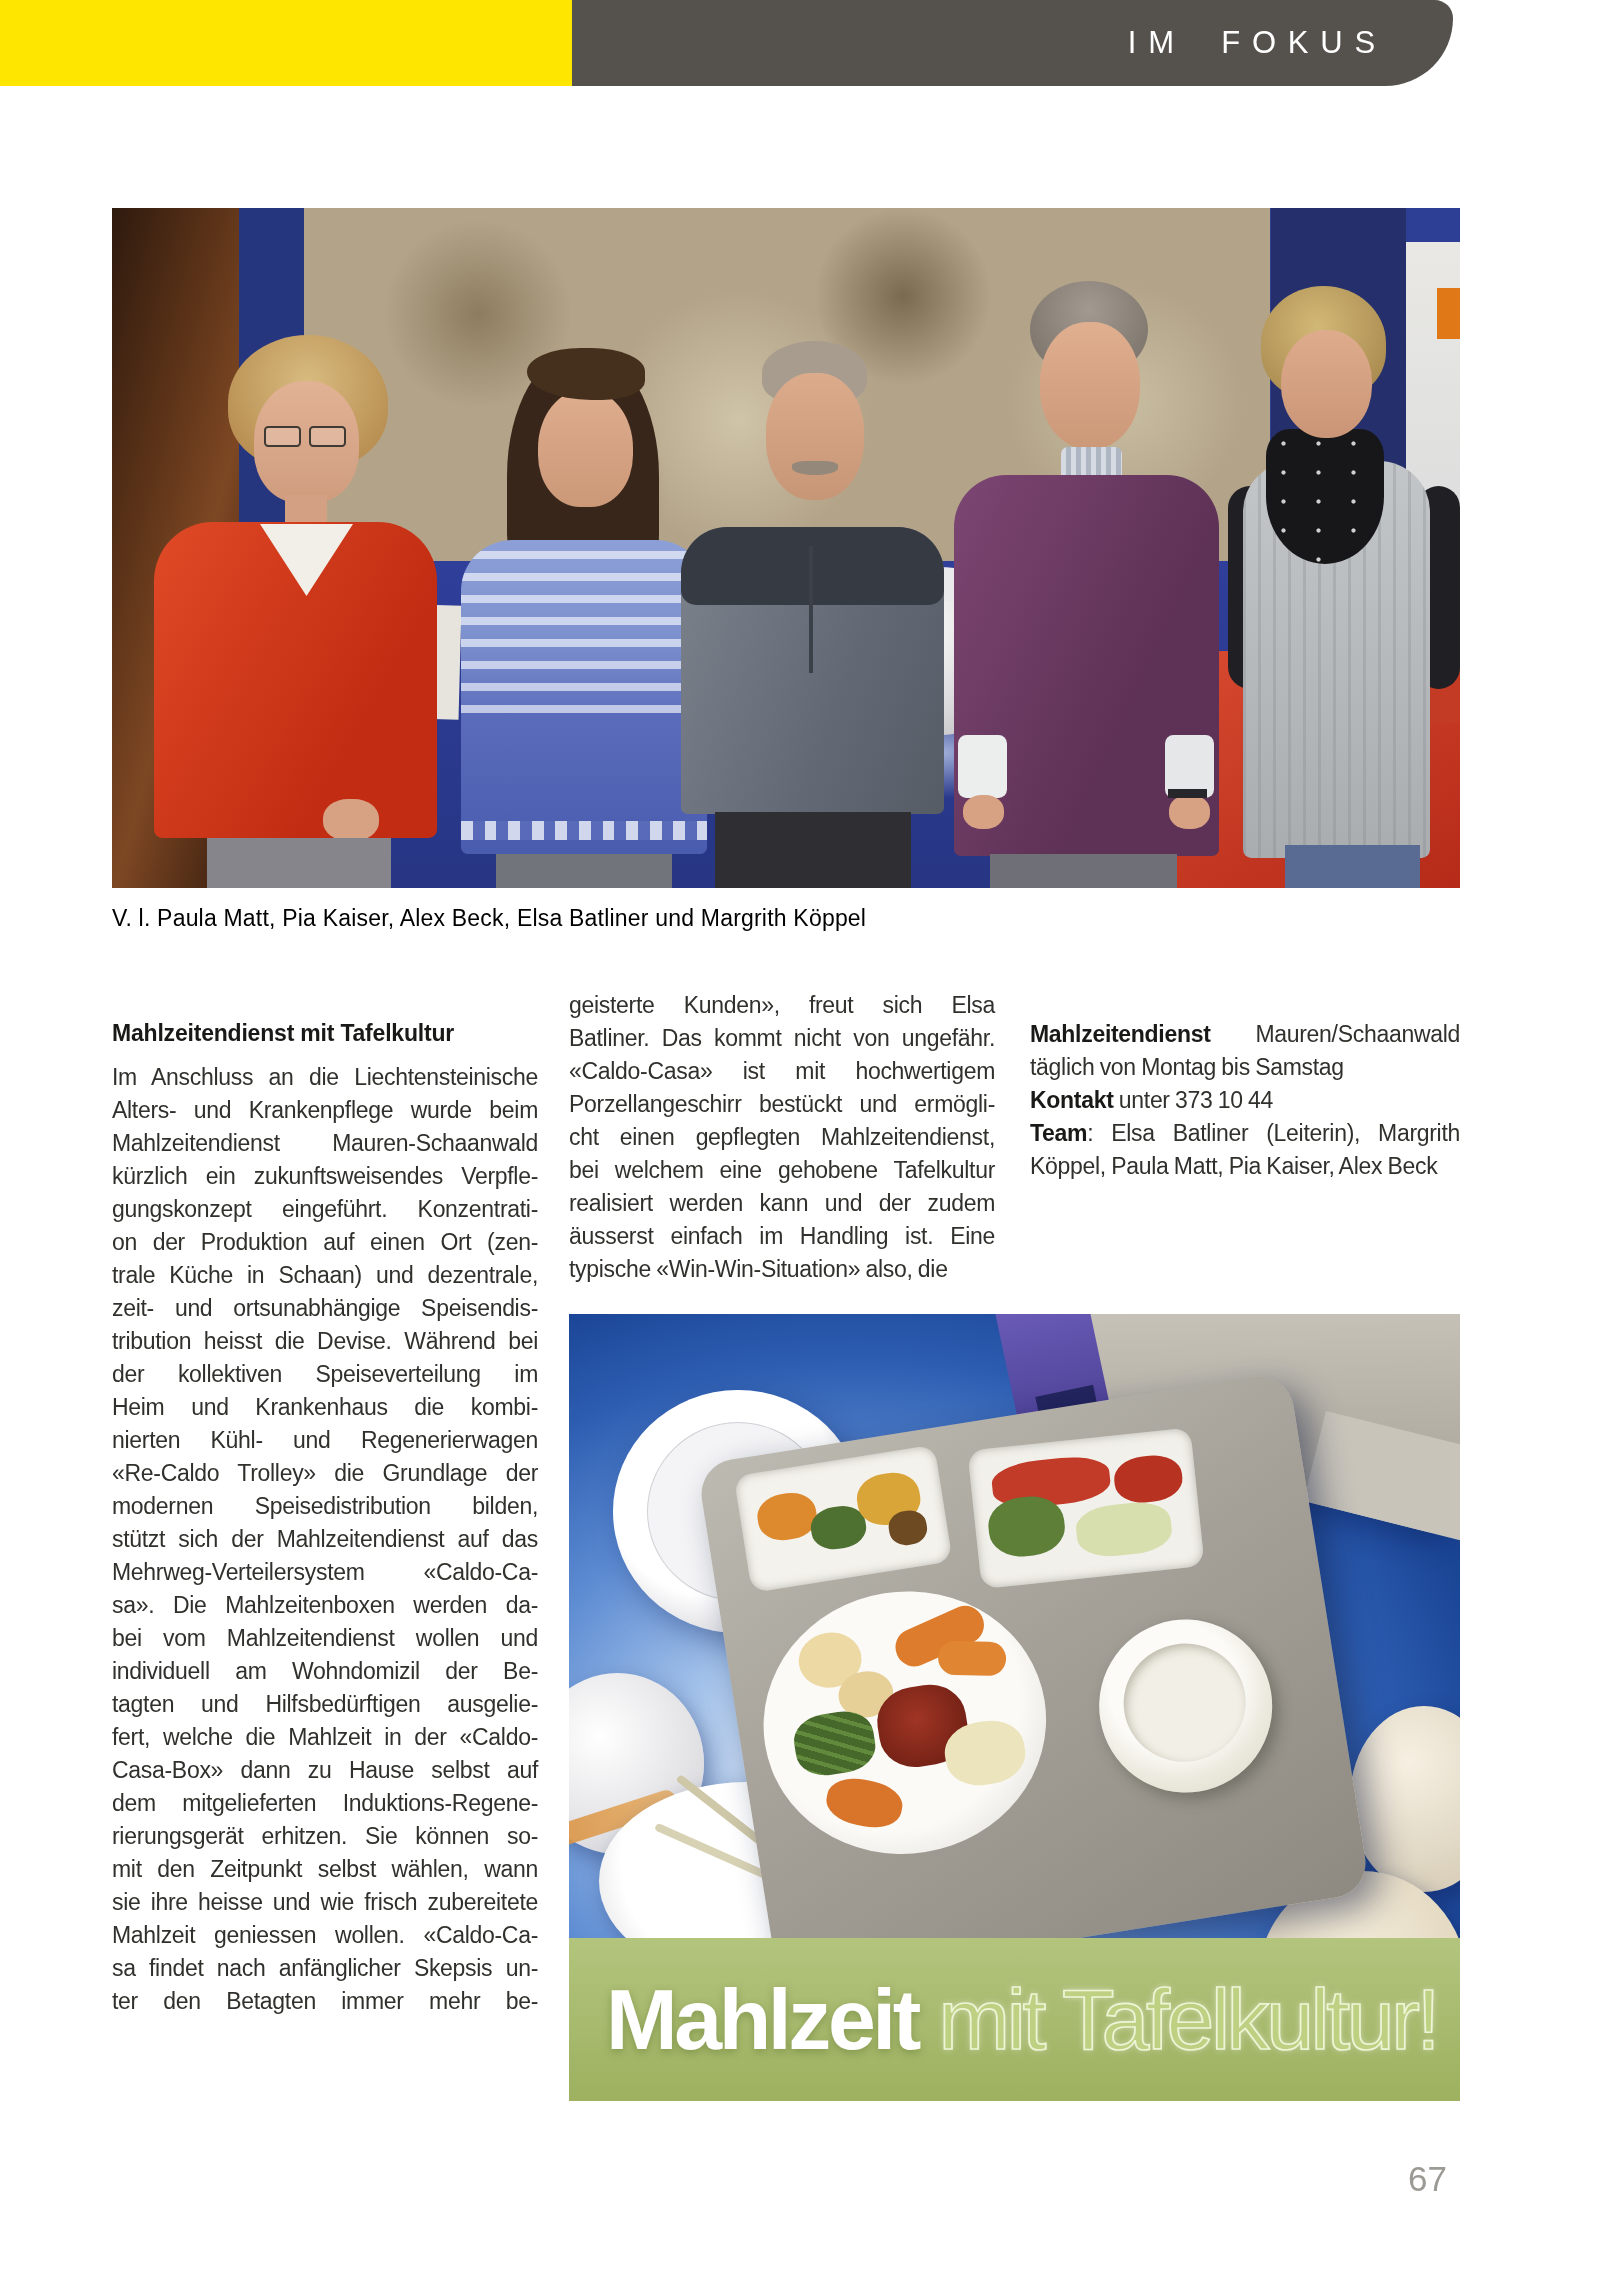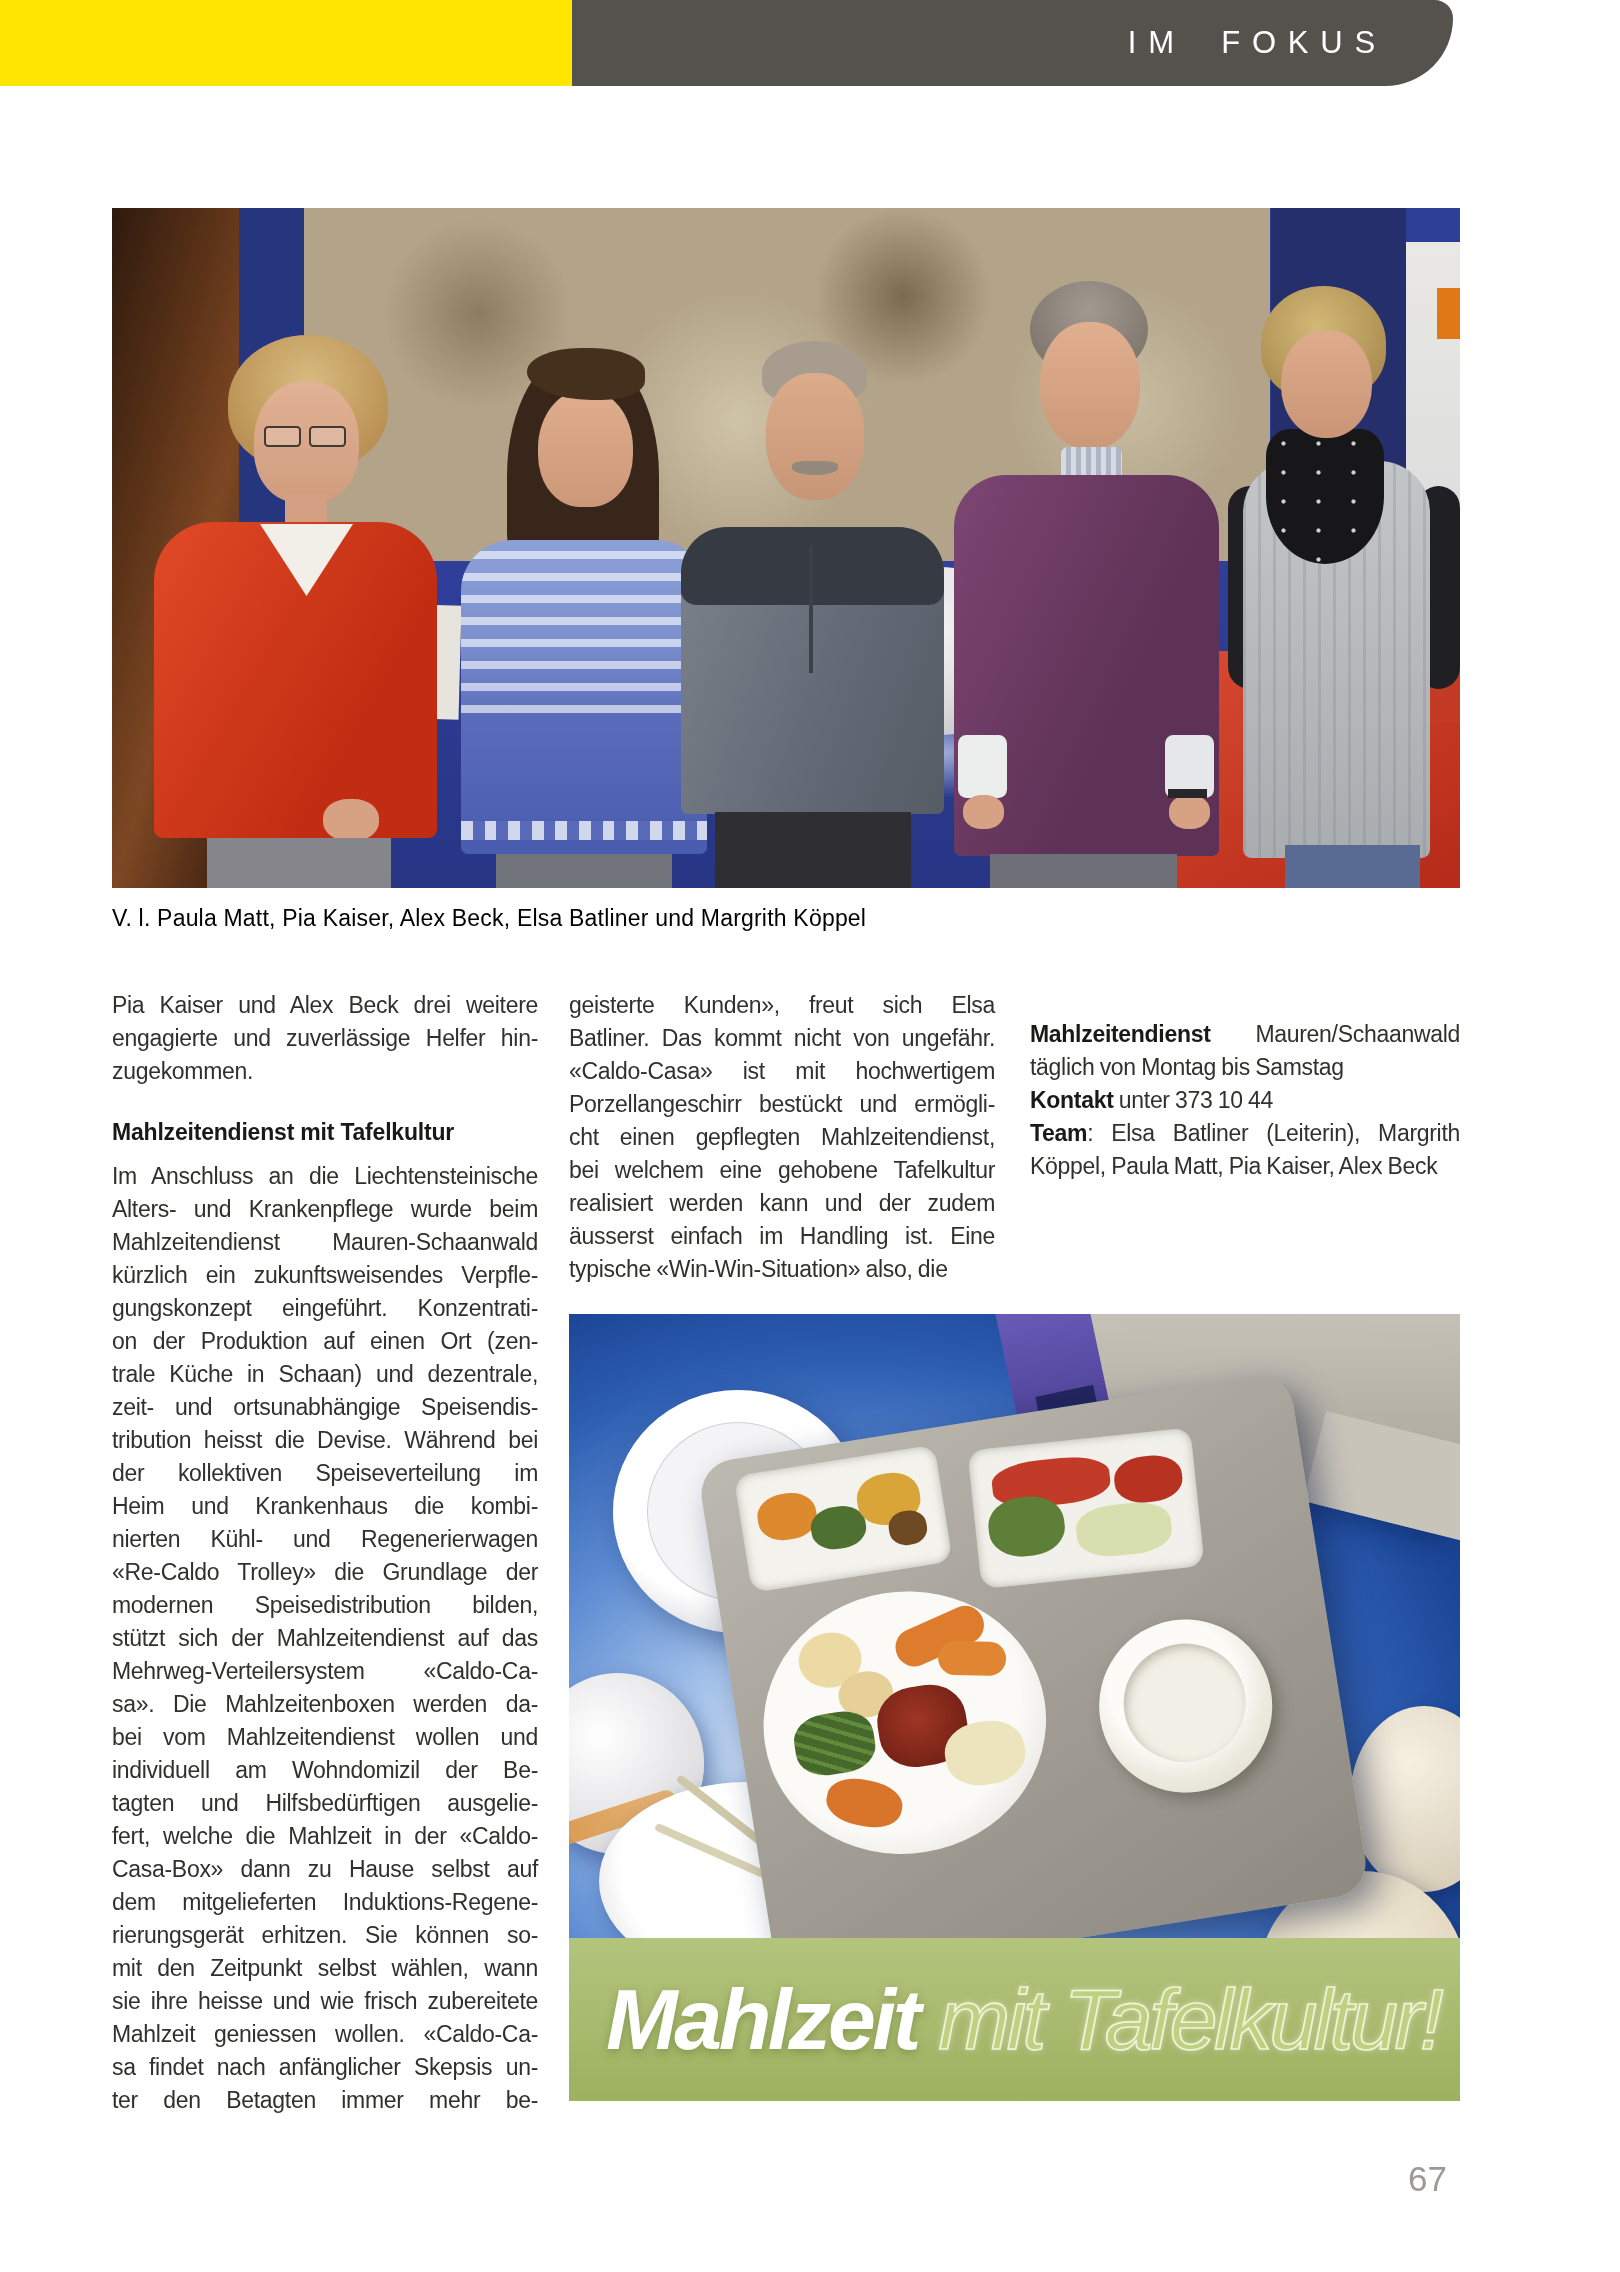--- a/index.html
+++ b/index.html
@@ -26,21 +26,21 @@
   .col-heading{font-weight:bold;color:#191917;margin:28px 0 11px 0;font-size:23px;letter-spacing:-0.2px;}
   .para.gap{margin-top:29px;}
   .b{font-weight:bold;color:#191917;}
 
   
   .photo2{position:absolute;left:569px;top:1314px;width:891px;height:787px;overflow:hidden;}
   .p2bg{position:absolute;left:0;top:0;width:100%;height:100%;
         background:radial-gradient(ellipse 776px 608px at 32% 58%, #ecf3fc 0%, #aac7ec 22%, #5c8bd2 46%, #2c5cb0 68%, #1a4494 85%, #123a80 100%);}
   .greenband{position:absolute;left:0;top:624px;width:891px;height:163px;
         background:linear-gradient(#b3c47d,#9db160);}
-  .banner{position:absolute;left:37px;top:22px;font-size:86px;line-height:118px;letter-spacing:-3.4px;white-space:nowrap;font-style:italic;}
+  .banner{position:absolute;left:37px;top:22px;font-size:86px;line-height:118px;letter-spacing:-3.4px;white-space:nowrap;}
   .banner .w1{font-weight:bold;color:#ffffff;text-shadow:0 2.5px 8.4px rgba(70,90,25,.35);}
   .banner .w2{font-weight:normal;color:#bed183;-webkit-text-stroke:1.7px #eef5d6;
         text-shadow:0 0 7.6px rgba(255,255,255,.5);}
 
   .pageno{position:absolute;left:1408px;top:2159px;font-size:35px;color:#9c9a94;}
 </style>
 </head>
 <body>
 
 <div class="yellow-block" data-name="header-yellow-block"></div>
@@ -111,25 +111,20 @@
   <div class="abs" data-name="margrith-gray-vest" style="left:1131px;top:253px;width:187px;height:397px;background:linear-gradient(#c3c6c8,#aaadb0);background-image:repeating-linear-gradient(90deg,rgba(120,124,130,.25) 0 3.4px,transparent 3.4px 15px),linear-gradient(#c3c6c8,#aaadb0);border-radius:51px 51px 8.4px 8.4px;"></div>
   <div class="abs" data-name="margrith-black-turtleneck" style="left:1154px;top:221px;width:118px;height:135px;background:#17171a;background-image:radial-gradient(circle,#cfcfcf 1.7px,transparent 2.5px);background-size:35px 29px;border-radius:20% 20% 50% 50%;"></div>
   <div class="abs" data-name="margrith-hair" style="left:1149px;top:78px;width:125px;height:114px;background:radial-gradient(circle at 45% 35%,#d2b877,#a8894e 85%);border-radius:50% 50% 42% 42%;"></div>
   <div class="abs" data-name="margrith-face" style="left:1169px;top:122px;width:91px;height:108px;background:linear-gradient(#deac8d,#c99576);border-radius:48%;"></div>
   <div class="abs" data-name="margrith-jeans" style="left:1173px;top:637px;width:135px;height:43px;background:#5a6b93;"></div>
 </div>
 
 <div class="caption" data-name="photo-caption">V. l. Paula Matt, Pia Kaiser, Alex Beck, Elsa Batliner und Margrith Köppel</div>
 
 <div class="col" data-name="text-column-left" style="left:112px;width:426px;">
-    <div class="para" data-name="paragraph">
-      <div class="line just" data-name="text-line">Pia Kaiser und Alex Beck drei weitere</div>
-      <div class="line just" data-name="text-line">engagierte und zuverlässige Helfer hin-</div>
-      <div class="line" data-name="text-line">zugekommen.</div>
-    </div>
     <div class="col-heading" data-name="section-heading">Mahlzeitendienst mit Tafelkultur</div>
     <div class="para" data-name="paragraph">
       <div class="line just" data-name="text-line">Im Anschluss an die Liechtensteinische</div>
       <div class="line just" data-name="text-line">Alters- und Krankenpflege wurde beim</div>
       <div class="line just" data-name="text-line">Mahlzeitendienst Mauren-Schaanwald</div>
       <div class="line just" data-name="text-line">kürzlich ein zukunftsweisendes Verpfle-</div>
       <div class="line just" data-name="text-line">gungskonzept eingeführt. Konzentrati-</div>
       <div class="line just" data-name="text-line">on der Produktion auf einen Ort (zen-</div>
       <div class="line just" data-name="text-line">trale Küche in Schaan) und dezentrale,</div>
       <div class="line just" data-name="text-line">zeit- und ortsunabhängige Speisendis-</div>

